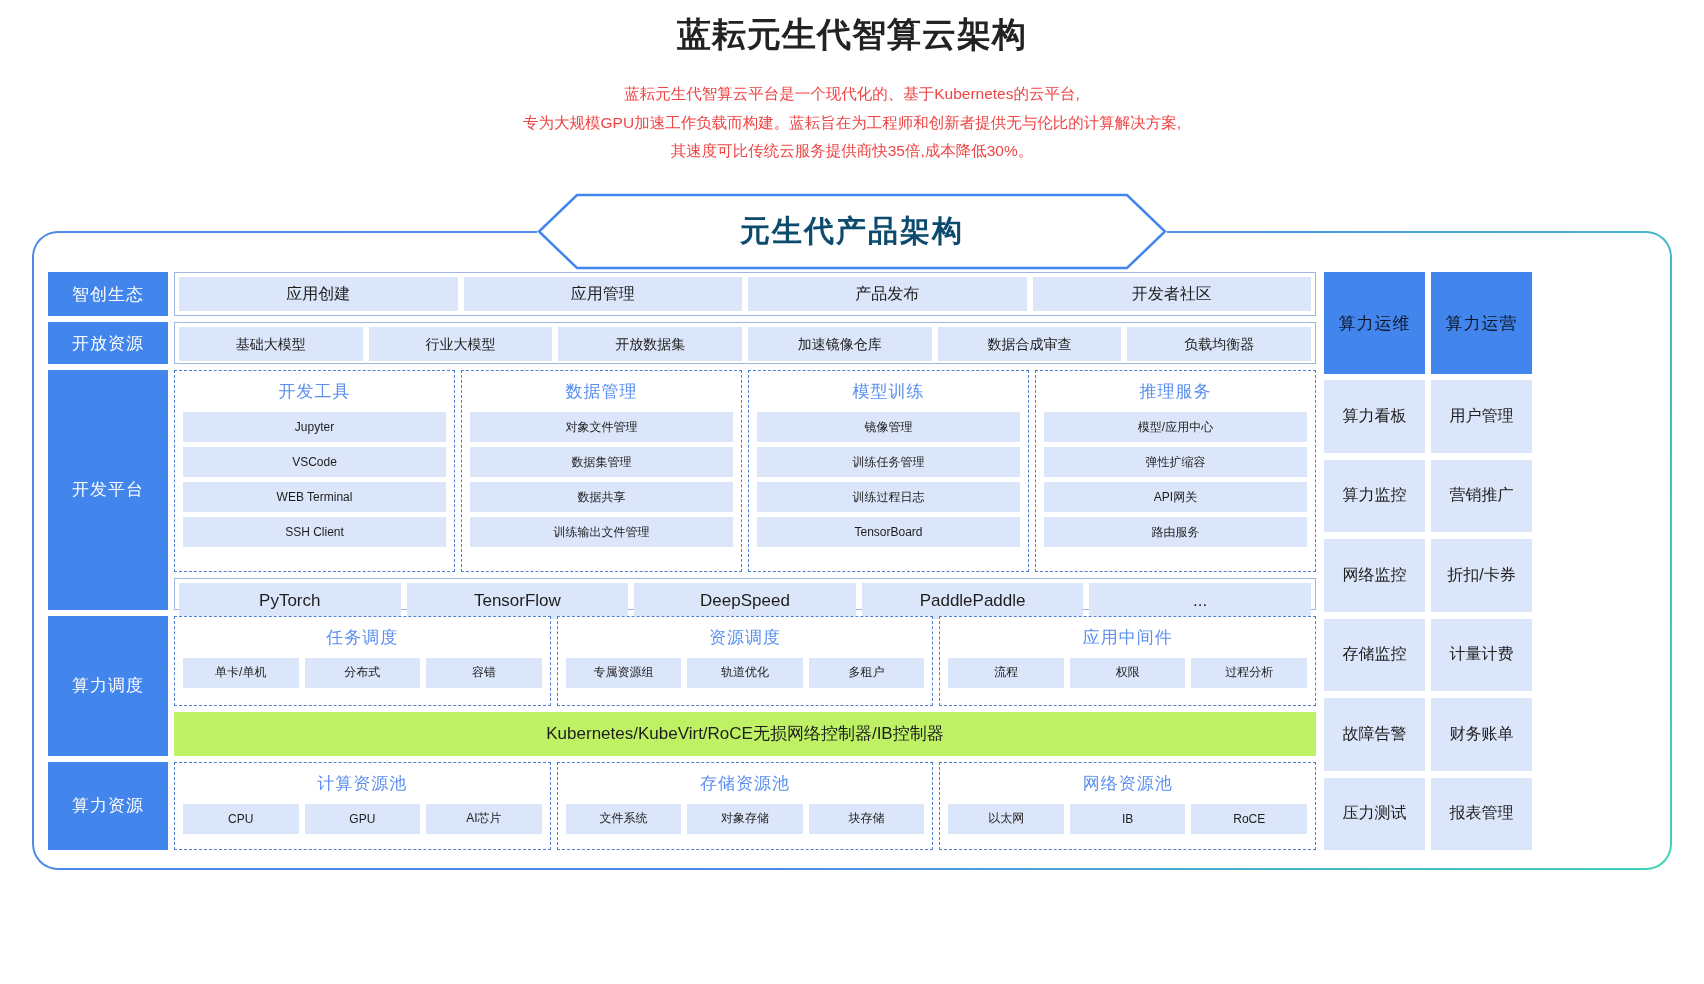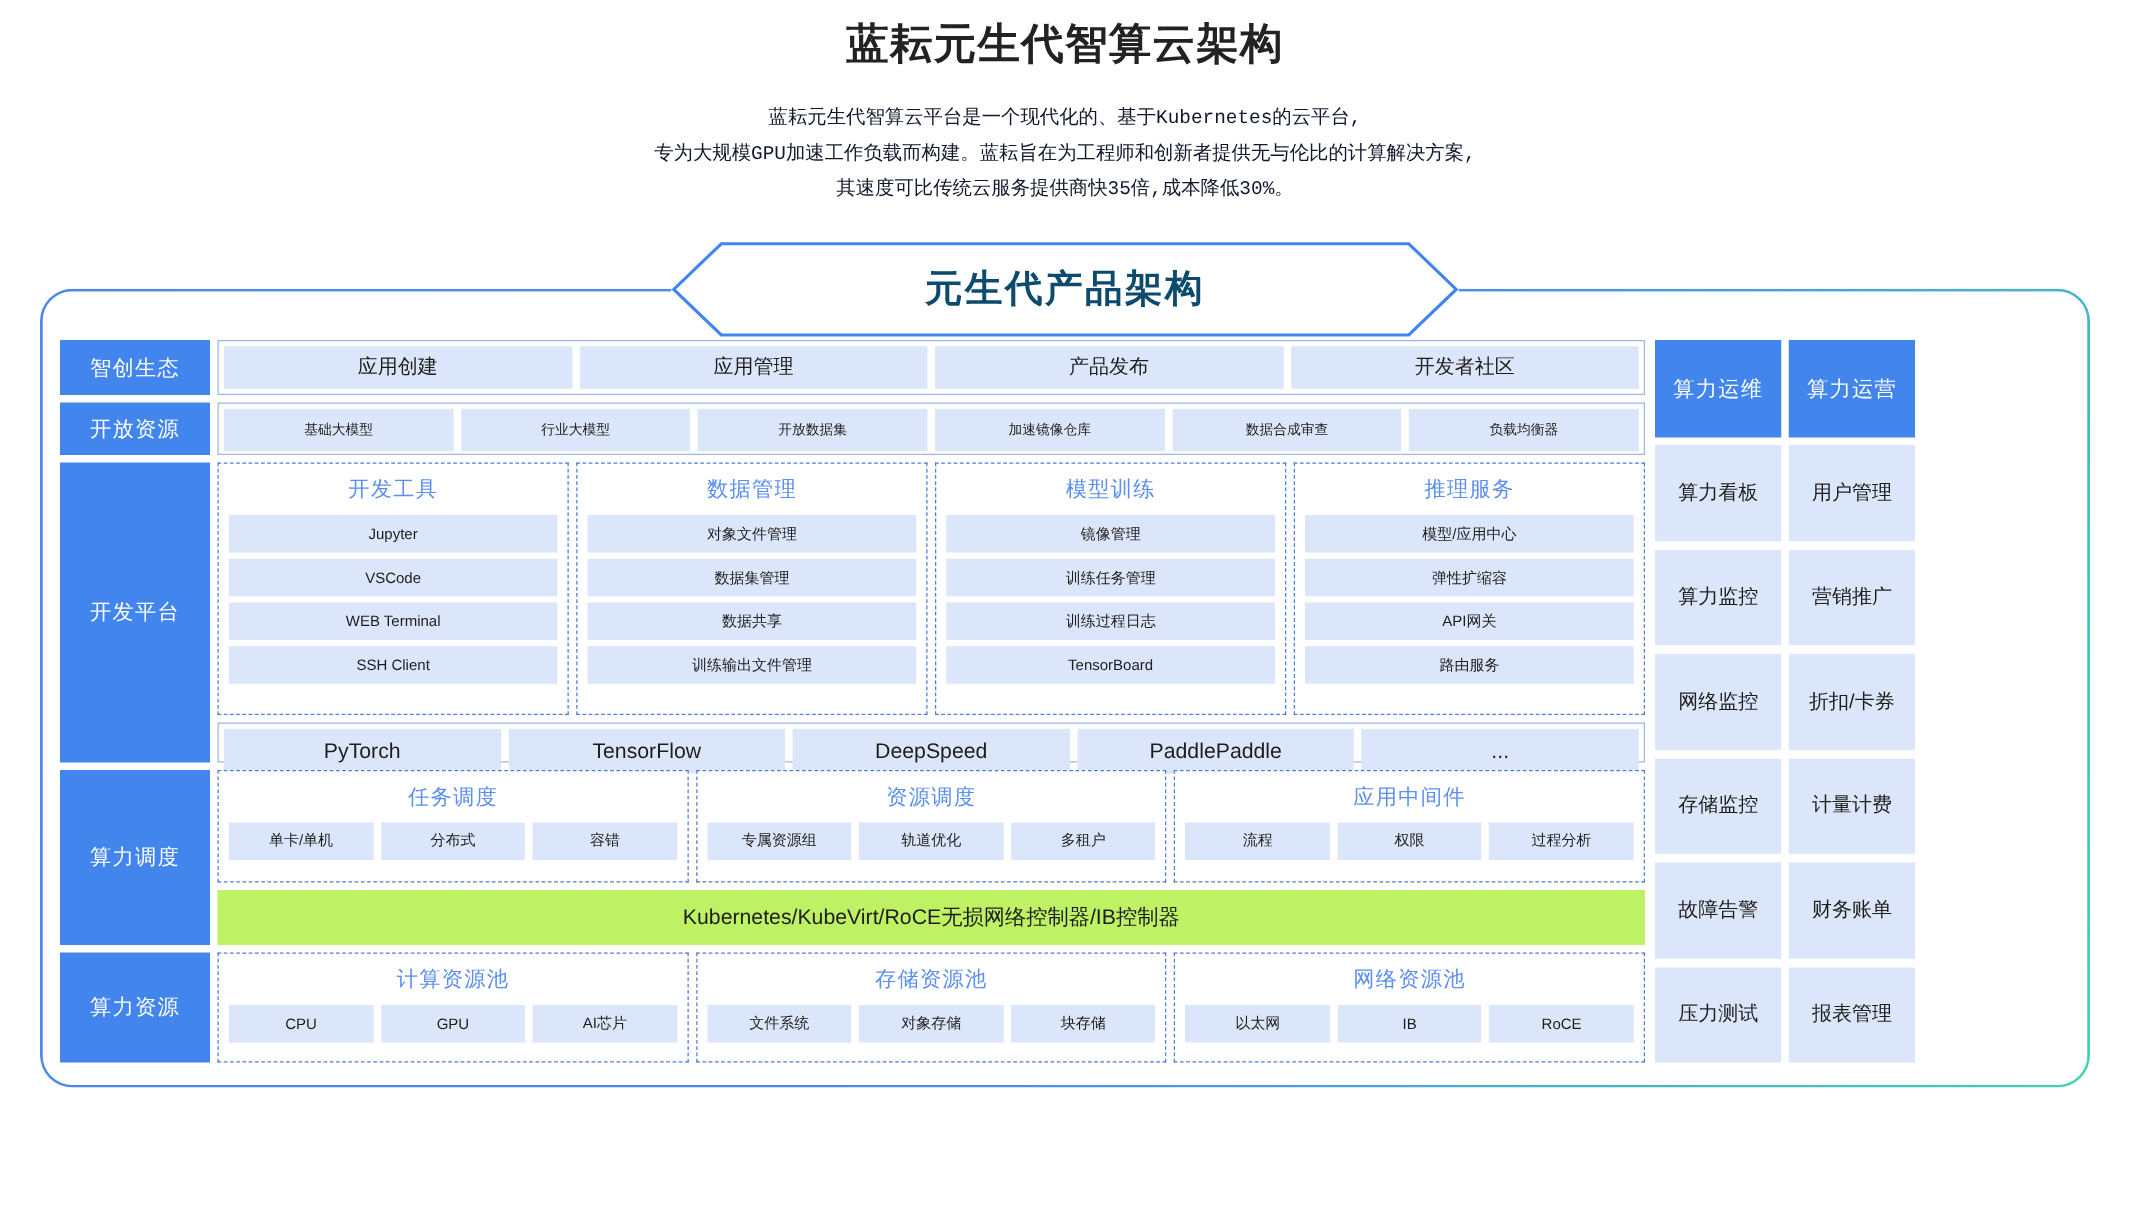--- a/index.html
+++ b/index.html
@@ -6,21 +6,21 @@
   body{
     width:1704px;height:984px;background:#ffffff;
     font-family:"Liberation Sans","DejaVu Sans",sans-serif;
     color:#222;overflow:hidden;
   }
   .page{position:relative;width:1704px;height:984px;}
 
   
   .hdr{text-align:center;padding-top:12px;}
   .hdr-title{font-size:34px;font-weight:bold;color:#222;letter-spacing:1px;}
-  .hdr-sub{margin-top:22px;font-size:15.5px;color:#0f172a;line-height:1.85;font-family:Liberation Mono, monospace;}
+  .hdr-sub{margin-top:22px;font-size:15.5px;color:#ef4444;line-height:1.85;}
   .frame-inner{
     position:absolute;left:32px;top:231px;width:1640px;height:639px;
     border:2px solid #4d89e8;border-radius:26px;box-sizing:border-box;
     background:linear-gradient(#fff,#fff) padding-box,
                linear-gradient(120deg,#4d89e8 0%,#4f8be9 55%,#3fd3b4 100%) border-box;
     border-color:transparent;
   }
 
   
   .banner{
@@ -49,21 +49,21 @@
     display:flex;align-items:center;justify-content:center;
     font-size:17px;font-weight:500;letter-spacing:1px;
   }
   .rowbody{flex:1;border:1px solid #9db6e4;padding:4px;display:flex;gap:6px;box-sizing:border-box;}
 
   .cell{
     background:#dce6fa;color:#1d1d1d;font-size:16px;
     display:flex;align-items:center;justify-content:center;
     flex:1;min-height:34px;text-align:center;line-height:1.15;
   }
-  .cell.sm{font-size:11px;}
+  .cell.sm{font-size:14px;}
 
   
   .groups{display:flex;gap:6px;flex:1;}
   .group{
     flex:1;border:1.5px dashed #4d7fd4;box-sizing:border-box;
     padding:6px 8px 8px;display:flex;flex-direction:column;gap:5px;background:#fff;
   }
   .group-title{
     text-align:center;font-size:17px;color:#5a8ef0;font-weight:500;
     padding:3px 0 4px;letter-spacing:1px;
@@ -85,22 +85,22 @@
   }
   .k8sbar{
     background:#bef264;min-height:44px;display:flex;align-items:center;justify-content:center;
     font-size:17px;color:#1d1d1d;margin-top:0;
   }
   .schedwrap{display:flex;flex-direction:column;gap:6px;flex:1;}
 
   
   .rs-head{display:flex;gap:6px;}
   .rs-head .hd{
-    flex:1;background:#4285ec;color:#ffffff;font-size:17px;
-    display:flex;align-items:center;justify-content:center;height:78px;letter-spacing:1px;
+    flex:1;background:#4285ec;color:#0f172a;font-size:17px;
+    display:flex;align-items:center;justify-content:center;height:102px;letter-spacing:1px;
   }
   .rs-grid{flex:1;display:flex;flex-direction:column;gap:7px;}
   .rs-row{display:flex;gap:6px;flex:1;}
   .rs-cell{
     flex:1;background:#dce6fa;color:#1d1d1d;font-size:16px;
     display:flex;align-items:center;justify-content:center;
   }
 </style>
 </head>
 <body>

